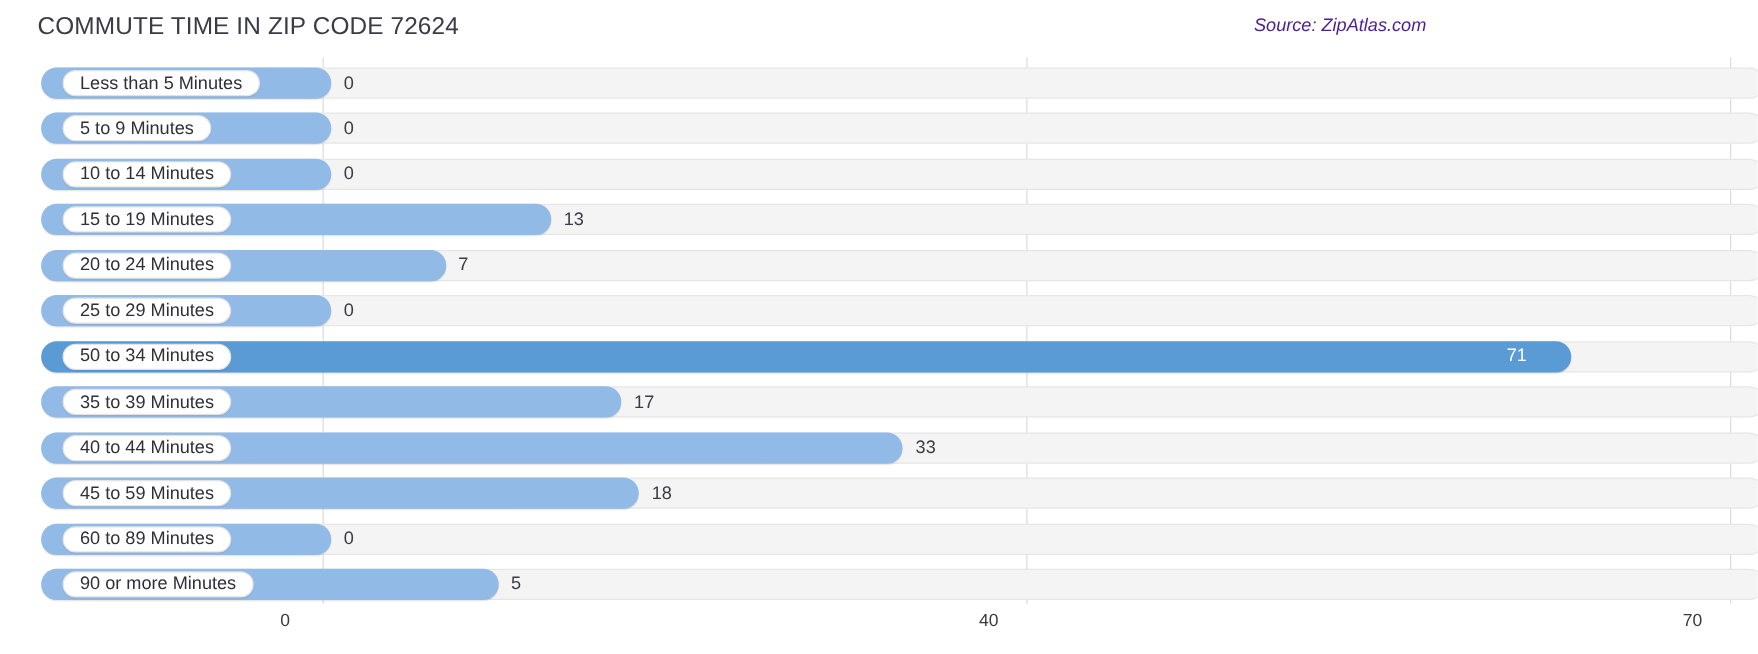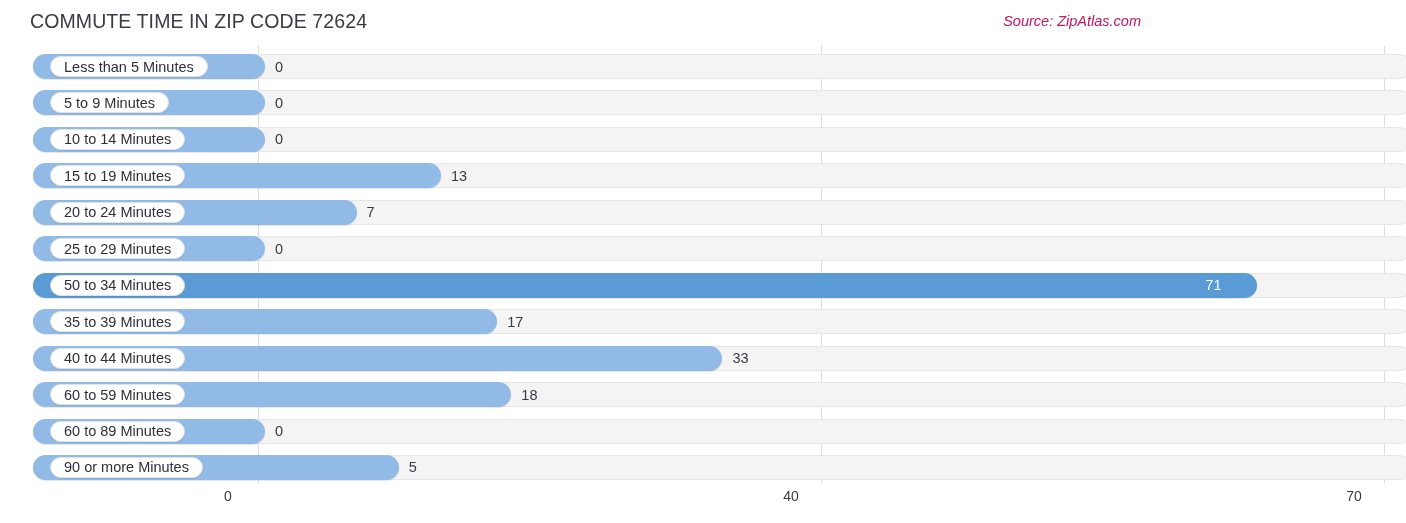--- a/index.html
+++ b/index.html
@@ -31,21 +31,21 @@
     color: #3b3b46;
     letter-spacing: 0.1px;
     white-space: nowrap;
   }
   #source-label {
     position: absolute;
     right: 12px;
     top: 13px;
     font-size: 14.5px;
     font-style: italic;
-    color: #be185d;
+    color: #4c1d95;
     white-space: nowrap;
   }
 
   
   #plot {
     position: absolute;
     left: 18px;
     top: 46px;
     width: 1392px;
     height: 437px;
@@ -211,21 +211,21 @@
       </div>
       <div class="row" style="top: 299.6px; width: 1379px;">
         <div class="track"></div>
         <div class="bar" style="width: 689.475px;"></div>
         <div class="pill">40 to 44 Minutes</div>
         <div class="value outside" style="left: 699.475px;">33</div>
       </div>
       <div class="row" style="top: 336.05px; width: 1379px;">
         <div class="track"></div>
         <div class="bar" style="width: 478.35px;"></div>
-        <div class="pill">60 to 59 Minutes</div>
+        <div class="pill">45 to 59 Minutes</div>
         <div class="value outside" style="left: 488.35px;">18</div>
       </div>
       <div class="row" style="top: 372.5px; width: 1379px;">
         <div class="track"></div>
         <div class="bar" style="width: 232px;"></div>
         <div class="pill">60 to 89 Minutes</div>
         <div class="value outside" style="left: 242px;">0</div>
       </div>
       <div class="row" style="top: 408.95px; width: 1379px;">
         <div class="track"></div>

